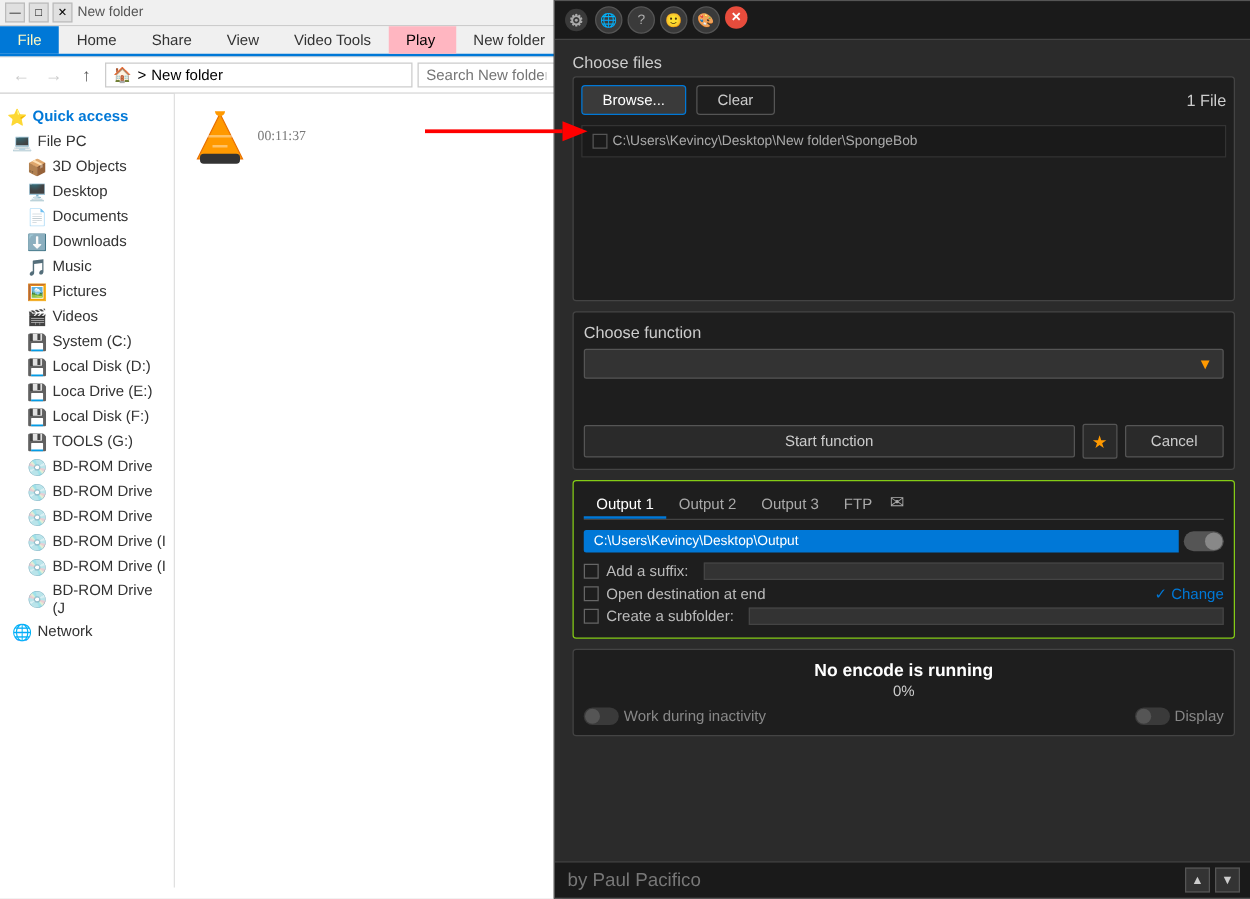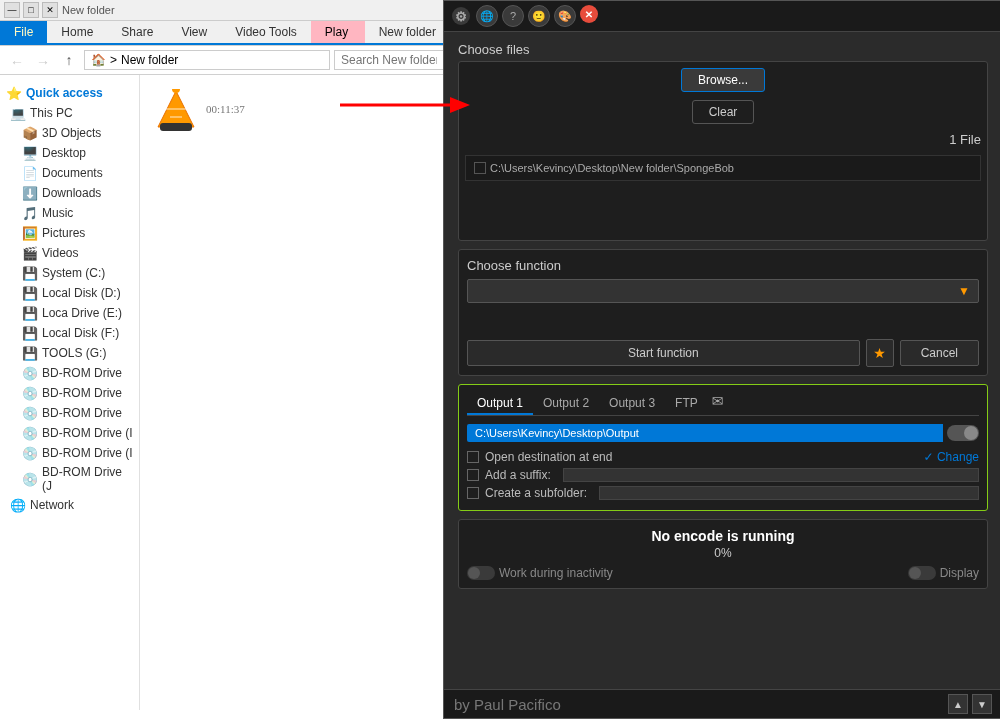--- a/index.html
+++ b/index.html
@@ -55,21 +55,21 @@
     .win-btn-close { background: #e74c3c; color: #fff; }
     .title-icons { display: flex; gap: 4px; }
     .title-icon-btn { width: 22px; height: 22px; border-radius: 50%; background: #3a3a3a; border: 1px solid #555; display: flex; align-items: center; justify-content: center; font-size: 11px; cursor: pointer; color: #aaa; }
 
     .shutter-body { flex: 1; padding: 10px 14px; display: flex; flex-direction: column; gap: 8px; overflow: hidden; }
 
     .section-label { font-size: 13px; color: #ccc; margin-bottom: 4px; }
 
     .file-chooser-area { background: #1e1e1e; border: 1px solid #444; border-radius: 3px; min-height: 180px; padding: 6px; }
 
-    .browse-bar { display: flex; align-items: center; gap: 8px; margin-bottom: 8px; flex-direction: column; }
+    .browse-bar { display: flex; align-items: center; gap: 8px; margin-bottom: 8px; }
     .browse-btn { background: #3a3a3a; border: 1px solid #0078d7; color: #fff; padding: 4px 16px; font-size: 12px; border-radius: 3px; cursor: pointer; }
     .clear-btn { background: transparent; border: 1px solid #555; color: #ccc; padding: 4px 16px; font-size: 12px; border-radius: 3px; cursor: pointer; }
     .file-count { color: #ccc; font-size: 13px; margin-left: auto; }
 
     .file-list { background: #1a1a1a; border: 1px solid #333; padding: 4px; }
     .file-list-item { display: flex; align-items: center; gap: 4px; font-size: 11px; color: #aaa; padding: 2px 4px; }
     .file-checkbox { width: 12px; height: 12px; border: 1px solid #555; background: transparent; flex-shrink: 0; }
 
     .function-section { background: #1e1e1e; border: 1px solid #444; border-radius: 3px; padding: 8px; }
     .function-label { font-size: 13px; color: #ccc; margin-bottom: 6px; }
@@ -148,21 +148,21 @@
   <div class="explorer-body">
 
     <div class="sidebar">
       <div class="sidebar-section">
         <div class="sidebar-item header">
           <div class="sidebar-icon">⭐</div>
           <span>Quick access</span>
         </div>
         <div class="sidebar-item">
           <div class="sidebar-icon">💻</div>
-          <span>This PC</span>
+          <span>File PC</span>
         </div>
         <div class="sidebar-item" style="padding-left:22px;">
           <div class="sidebar-icon">📦</div>
           <span>3D Objects</span>
         </div>
         <div class="sidebar-item" style="padding-left:22px;">
           <div class="sidebar-icon">🖥️</div>
           <span>Desktop</span>
         </div>
         <div class="sidebar-item" style="padding-left:22px;">
@@ -317,27 +317,27 @@
         <span class="mail-icon" style="margin-left:4px;">✉</span>
       </div>
       <div class="output-path-bar">
         <span class="output-path">C:\Users\Kevincy\Desktop\Output</span>
         <div class="output-toggle">
           <div class="output-toggle-thumb"></div>
         </div>
       </div>
       <div class="option-row">
         <div class="option-checkbox"></div>
+        <span>Add a suffix:</span>
+        <div style="flex:1; height:14px; background:#333; margin-left:6px; border:1px solid #444;"></div>
+      </div>
+      <div class="option-row">
+        <div class="option-checkbox"></div>
         <span>Open destination at end</span>
         <span style="margin-left:auto; color:#0078d7; font-size:12px;">✓ Change</span>
-      </div>
-      <div class="option-row">
-        <div class="option-checkbox"></div>
-        <span>Add a suffix:</span>
-        <div style="flex:1; height:14px; background:#333; margin-left:6px; border:1px solid #444;"></div>
       </div>
       <div class="option-row">
         <div class="option-checkbox"></div>
         <span>Create a subfolder:</span>
         <div style="flex:1; height:14px; background:#333; margin-left:6px; border:1px solid #444;"></div>
       </div>
     </div>
 
     <div class="progress-section">
       <div class="progress-main">No encode is running</div>

